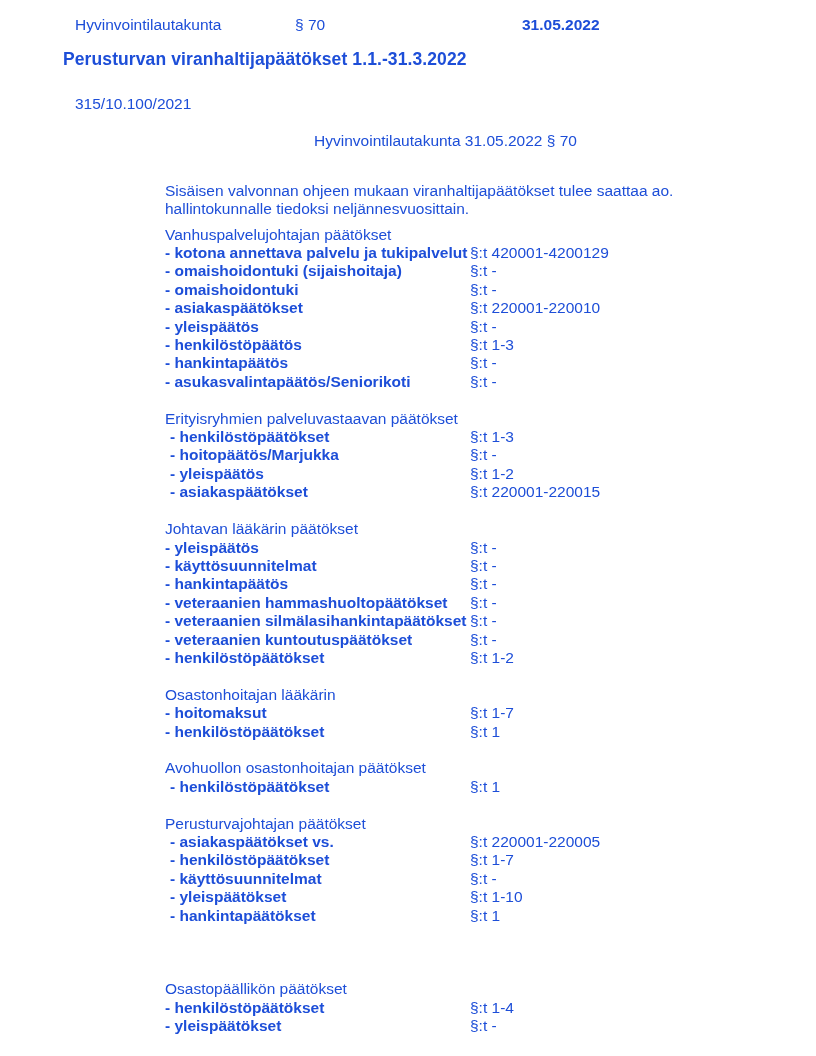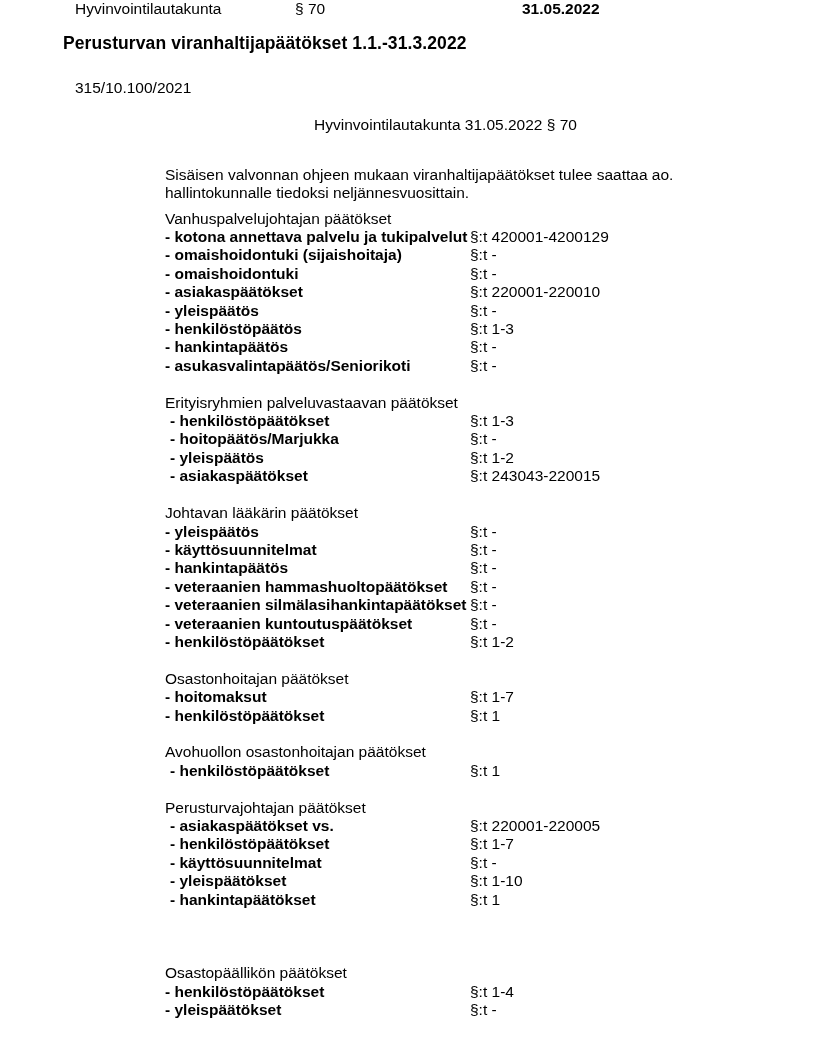--- a/index.html
+++ b/index.html
@@ -5,24 +5,24 @@
   html, body {
     margin: 0;
     padding: 0;
     background: #ffffff;
   }
   .page {
     position: relative;
     width: 816px;
     height: 1056px;
     box-sizing: border-box;
-    padding-top: 0;
+    padding-top: 16px;
     overflow: hidden;
     background: #ffffff;
-    color: #000000;
+    color: #1d4ed8;
     font-family: "Liberation Sans", sans-serif;
     font-size: 15.5px;
     line-height: 18.4px;
   }
   .doc-header {
     position: relative;
     height: 18px;
   }
   .doc-header .committee   { position: absolute; left: 75px;  top: 0; }
   .doc-header .section-no  { position: absolute; left: 295px; top: 0; }
@@ -138,21 +138,21 @@
             <div class="row">
               <span class="label">- hoitopäätös/Marjukka</span>
               <span class="value">§:t -</span>
             </div>
             <div class="row">
               <span class="label">- yleispäätös</span>
               <span class="value">§:t 1-2</span>
             </div>
             <div class="row">
               <span class="label">- asiakaspäätökset</span>
-              <span class="value">§:t 243043-220015</span>
+              <span class="value">§:t 220001-220015</span>
             </div>
           </div>
   </div>
 
   <div class="section" style="margin-top: 18.4px;">
     <div class="section-title">Johtavan lääkärin päätökset</div>
     <div class="section-rows">
             <div class="row">
               <span class="label">- yleispäätös</span>
               <span class="value">§:t -</span>
@@ -178,21 +178,21 @@
               <span class="value">§:t -</span>
             </div>
             <div class="row">
               <span class="label">- henkilöstöpäätökset</span>
               <span class="value">§:t 1-2</span>
             </div>
           </div>
   </div>
 
   <div class="section" style="margin-top: 18.4px;">
-    <div class="section-title">Osastonhoitajan päätökset</div>
+    <div class="section-title">Osastonhoitajan lääkärin</div>
     <div class="section-rows">
             <div class="row">
               <span class="label">- hoitomaksut</span>
               <span class="value">§:t 1-7</span>
             </div>
             <div class="row">
               <span class="label">- henkilöstöpäätökset</span>
               <span class="value">§:t 1</span>
             </div>
           </div>

